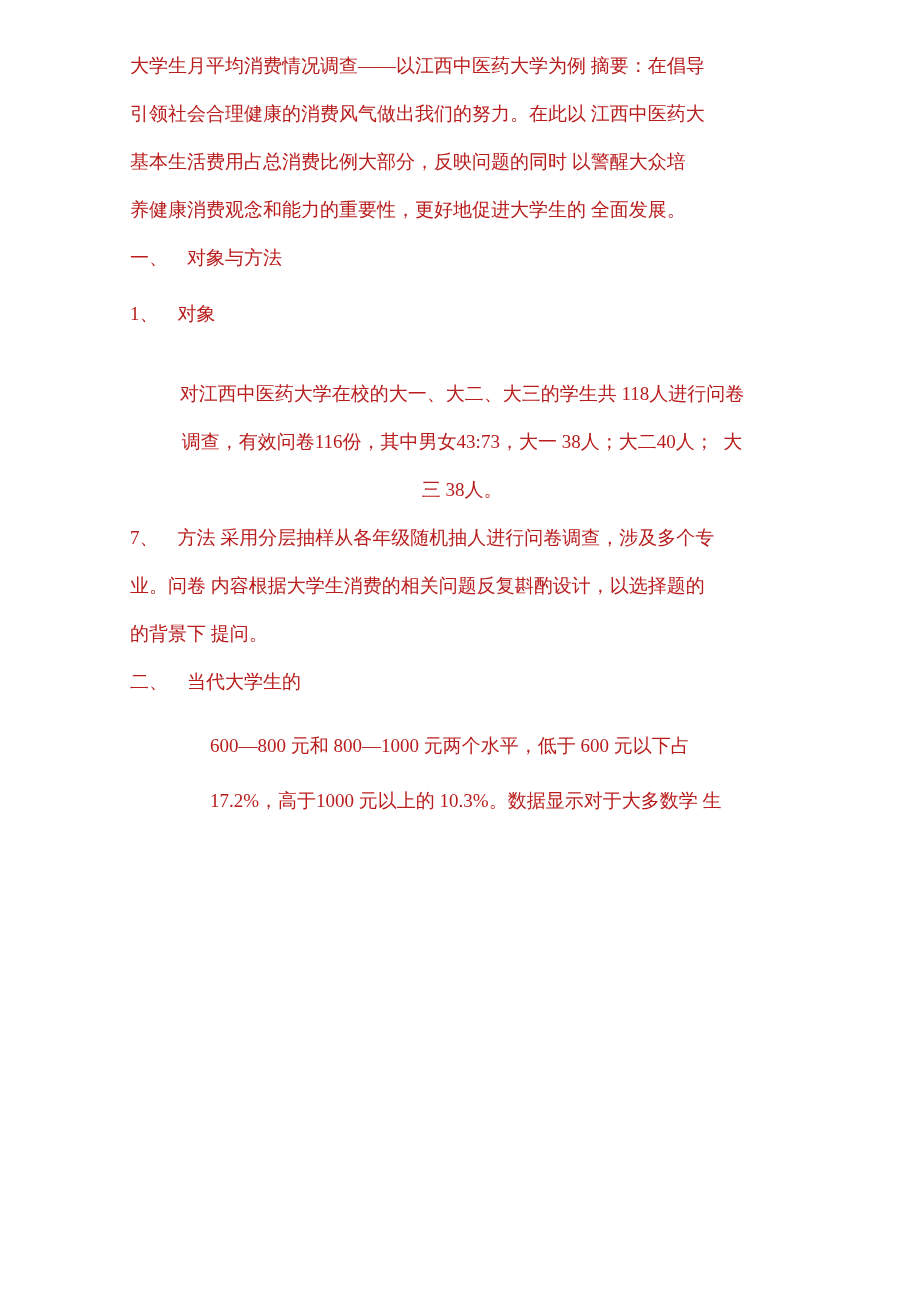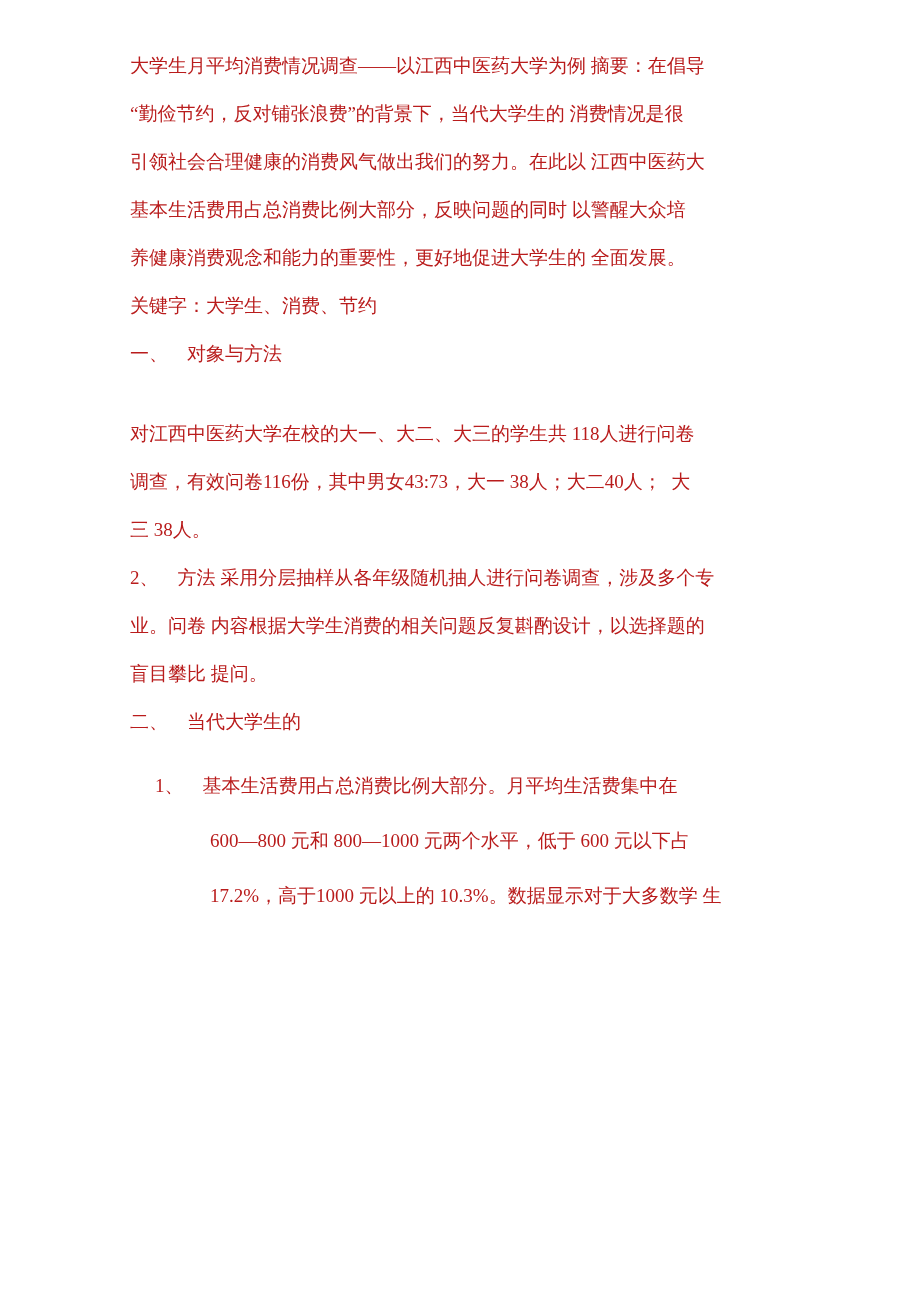--- a/index.html
+++ b/index.html
@@ -24,55 +24,53 @@
   }
   .block { }
   .line {
     line-height: 48px;
     white-space: pre-wrap;
     font-weight: 500;
   }
   
   .m8  { margin-top: 8px; }
   .m12 { margin-top: 12px; }
-  .m32 { margin-top: 32px; }
+  .m32 { margin-top: 32px; text-align: center; }
   .list .line { line-height: 55px; }
   .list-first { padding-left: 25px; }
   .list-cont  { padding-left: 80px; }
 </style>
 </head>
 <body>
 
 <div class="page">
   <div class="content">
       <div class="block">
         <div class="line">大学生月平均消费情况调查——以江西中医药大学为例 摘要：在倡导</div>
-        <div class="line">“勤俭节约，反对铺张浪费”的背景下，当代大学生的 消费情况是很</div>
         <div class="line">引领社会合理健康的消费风气做出我们的努力。在此以 江西中医药大</div>
         <div class="line">基本生活费用占总消费比例大部分，反映问题的同时 以警醒大众培</div>
         <div class="line">养健康消费观念和能力的重要性，更好地促进大学生的 全面发展。</div>
       </div>
       <div class="block">
-        <div class="line">关键字：大学生、消费、节约</div>
+        <div class="line">一、    对象与方法</div>
       </div>
-      <div class="block">
-        <div class="line">一、    对象与方法</div>
+      <div class="block m8">
+        <div class="line">1、    对象</div>
       </div>
       <div class="block m32">
         <div class="line">对江西中医药大学在校的大一、大二、大三的学生共 118人进行问卷</div>
         <div class="line">调查，有效问卷116份，其中男女43:73，大一 38人；大二40人；  大</div>
         <div class="line">三 38人。</div>
       </div>
       <div class="block">
-        <div class="line">2、    方法 采用分层抽样从各年级随机抽人进行问卷调查，涉及多个专</div>
+        <div class="line">7、    方法 采用分层抽样从各年级随机抽人进行问卷调查，涉及多个专</div>
         <div class="line">业。问卷 内容根据大学生消费的相关问题反复斟酌设计，以选择题的</div>
-        <div class="line">盲目攀比 提问。</div>
+        <div class="line">的背景下 提问。</div>
       </div>
       <div class="block">
         <div class="line">二、    当代大学生的</div>
       </div>
       <div class="block list m12">
-        <div class="line list-first">1、    基本生活费用占总消费比例大部分。月平均生活费集中在</div>
         <div class="line list-cont">600—800 元和 800—1000 元两个水平，低于 600 元以下占</div>
         <div class="line list-cont">17.2%，高于1000 元以上的 10.3%。数据显示对于大多数学 生</div>
       </div>
     </div>
 </div>
 
 </body></html>

